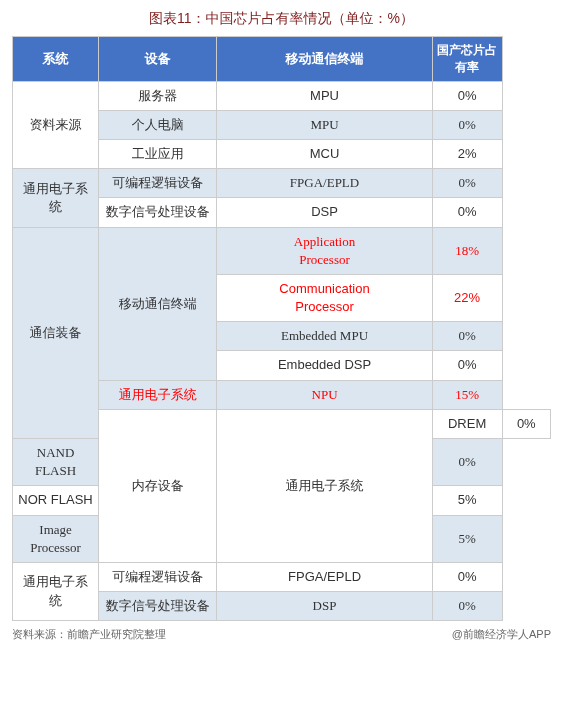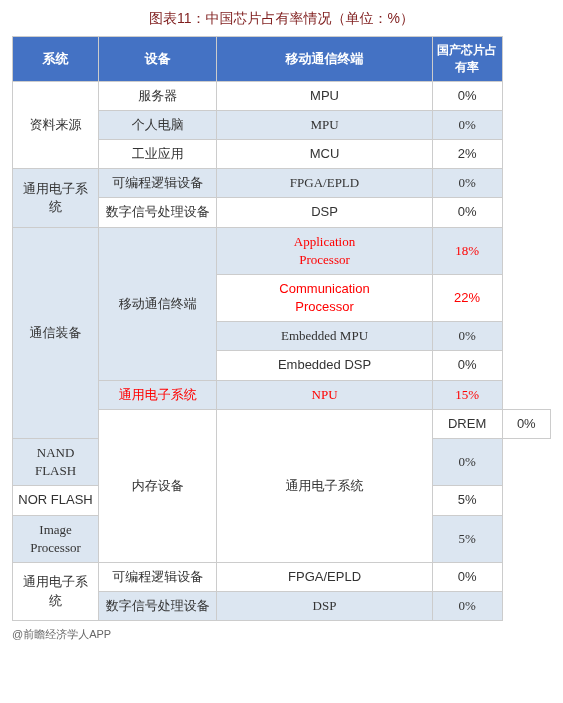--- a/index.html
+++ b/index.html
@@ -156,14 +156,15 @@
       </tr>
       <tr class="row-blue">
         <td>数字信号处理设备</td>
         <td>DSP</td>
         <td>0%</td>
       </tr>
     </tbody>
 </table>
 
 <div class="footer">
+  <span>资料来源：前瞻产业研究院整理</span>
   <span>@前瞻经济学人APP</span>
 </div>
 
 </body></html>

